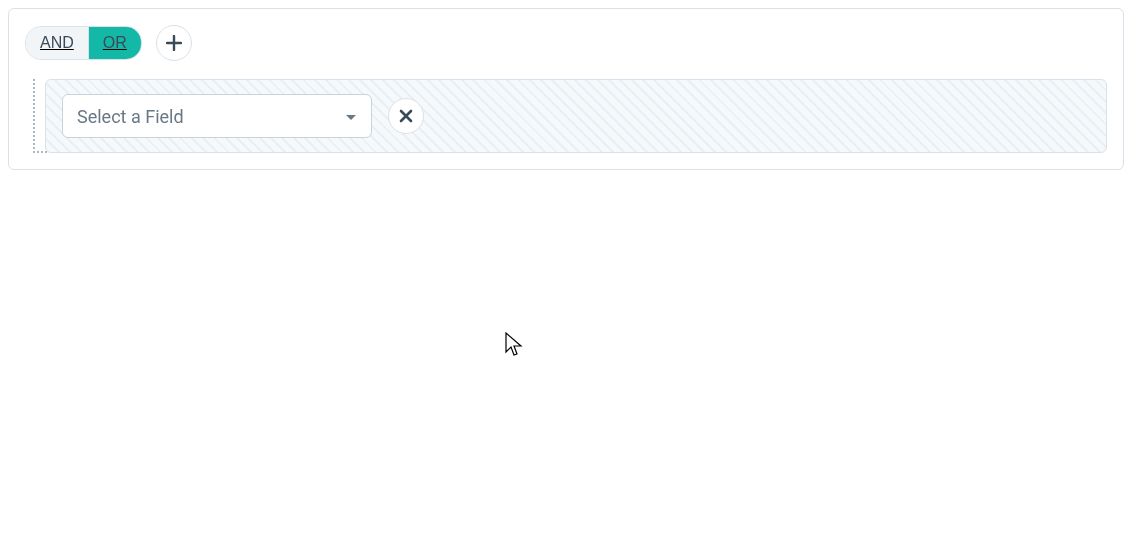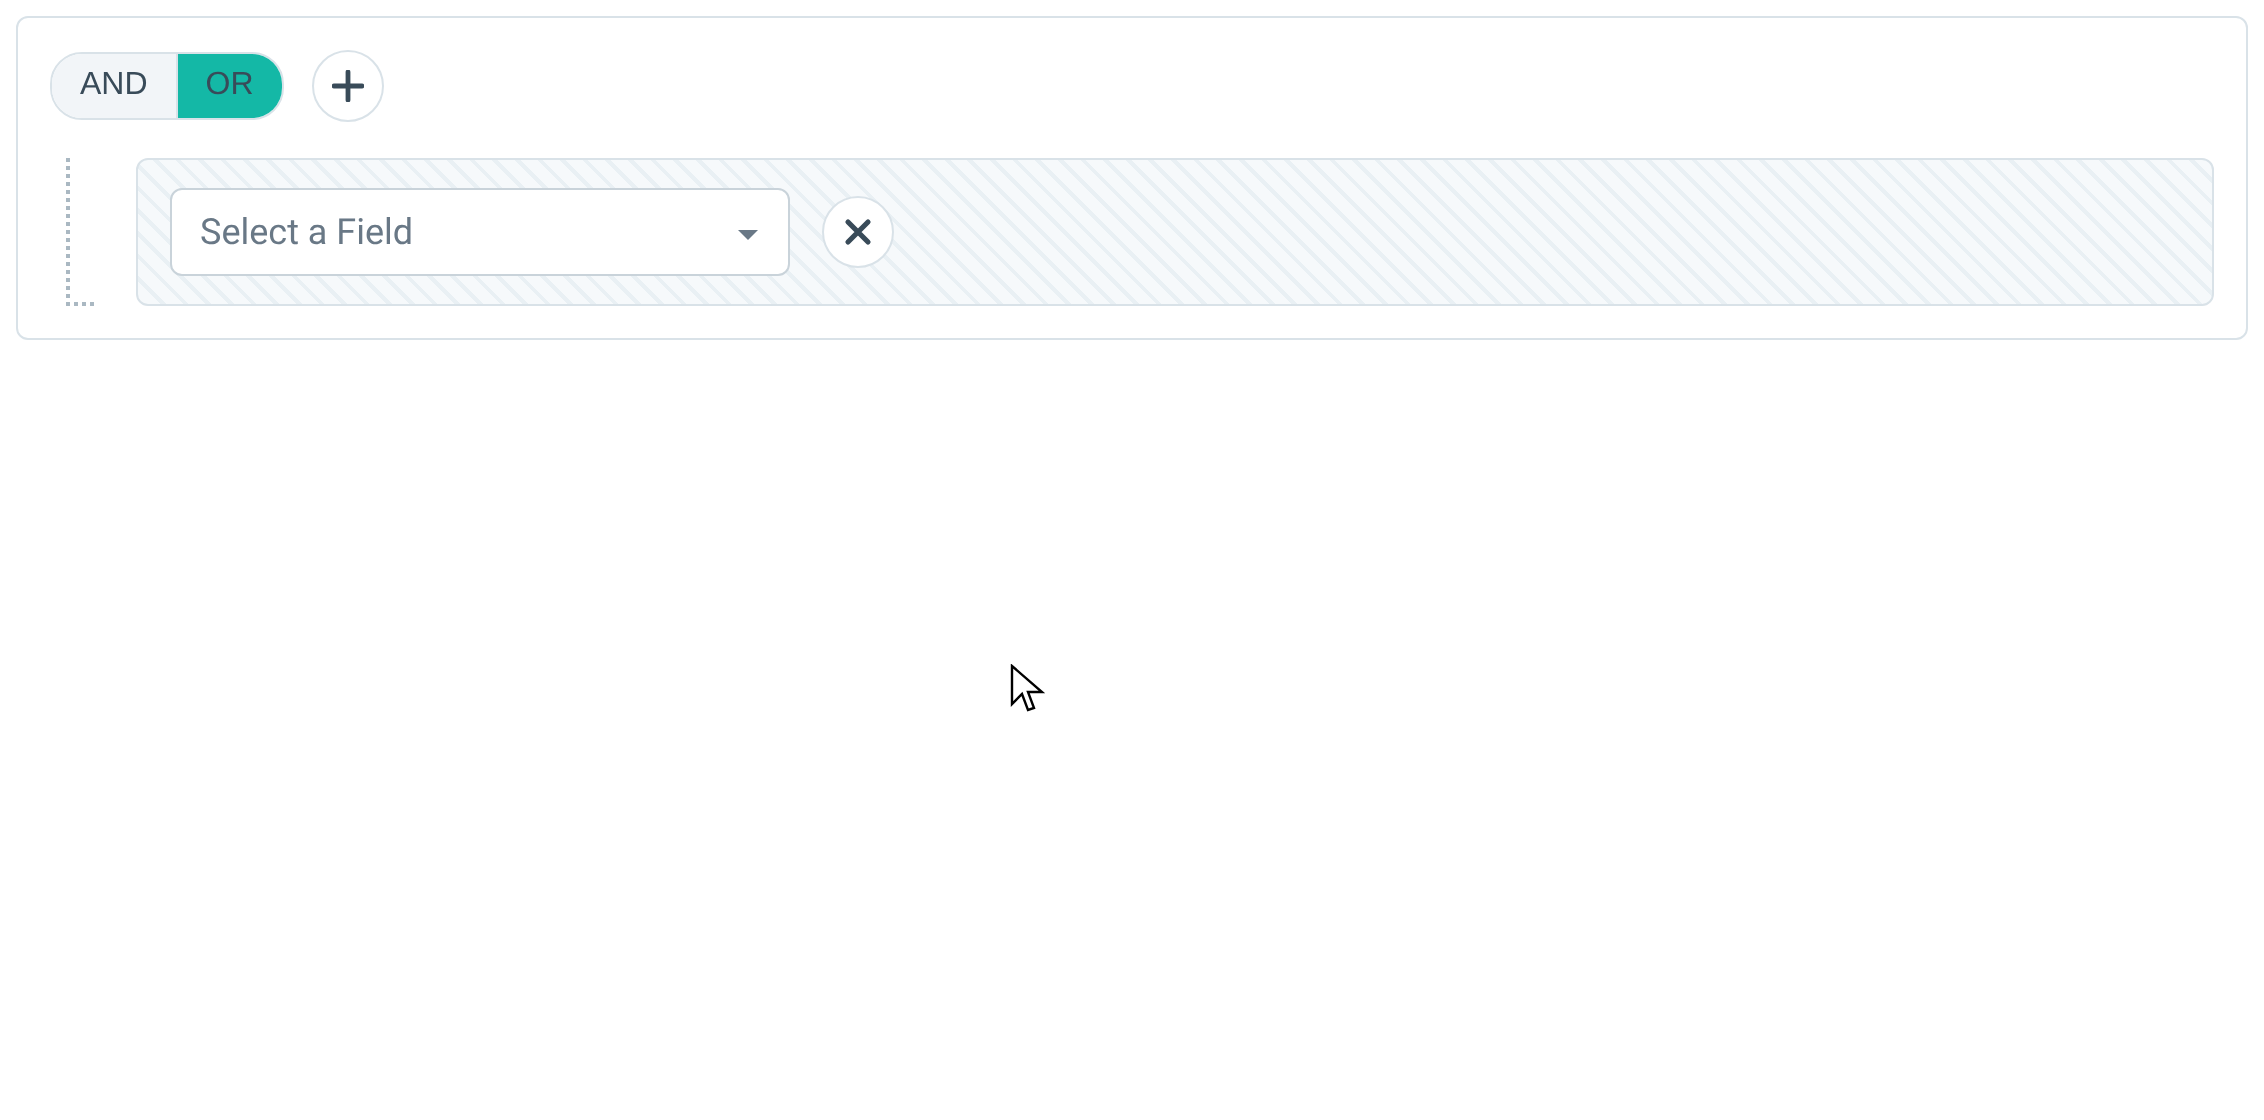--- a/index.html
+++ b/index.html
@@ -21,20 +21,21 @@
     align-items: center;
     gap: 14px;
     margin-bottom: 18px;
   }
   .toggle-group {
     display: inline-flex;
     border: 1px solid #d9e2e8;
     border-radius: 16px;
     overflow: hidden;
     background: #fff;
+    text-decoration: underline;
   }
   .toggle-btn {
     padding: 7px 14px;
     font-size: 16px;
     color: #394b59;
     background: #14b8a6;
     border: none;
     cursor: pointer;
   }
   .toggle-btn.active {
@@ -51,21 +52,21 @@
     border: 1px solid #d9e2e8;
     background: #fff;
     cursor: pointer;
     display: flex;
     align-items: center;
     justify-content: center;
   }
   .rule-wrap {
     display: flex;
     align-items: stretch;
-    gap: 23px;
+    gap: 0;
     margin-left: 8px;
   }
   .rule-connector {
     width: 12px;
     border-left: 2px dotted #aab8c2;
     position: relative;
   }
   .rule-connector::after {
     content: "";
     position: absolute;

